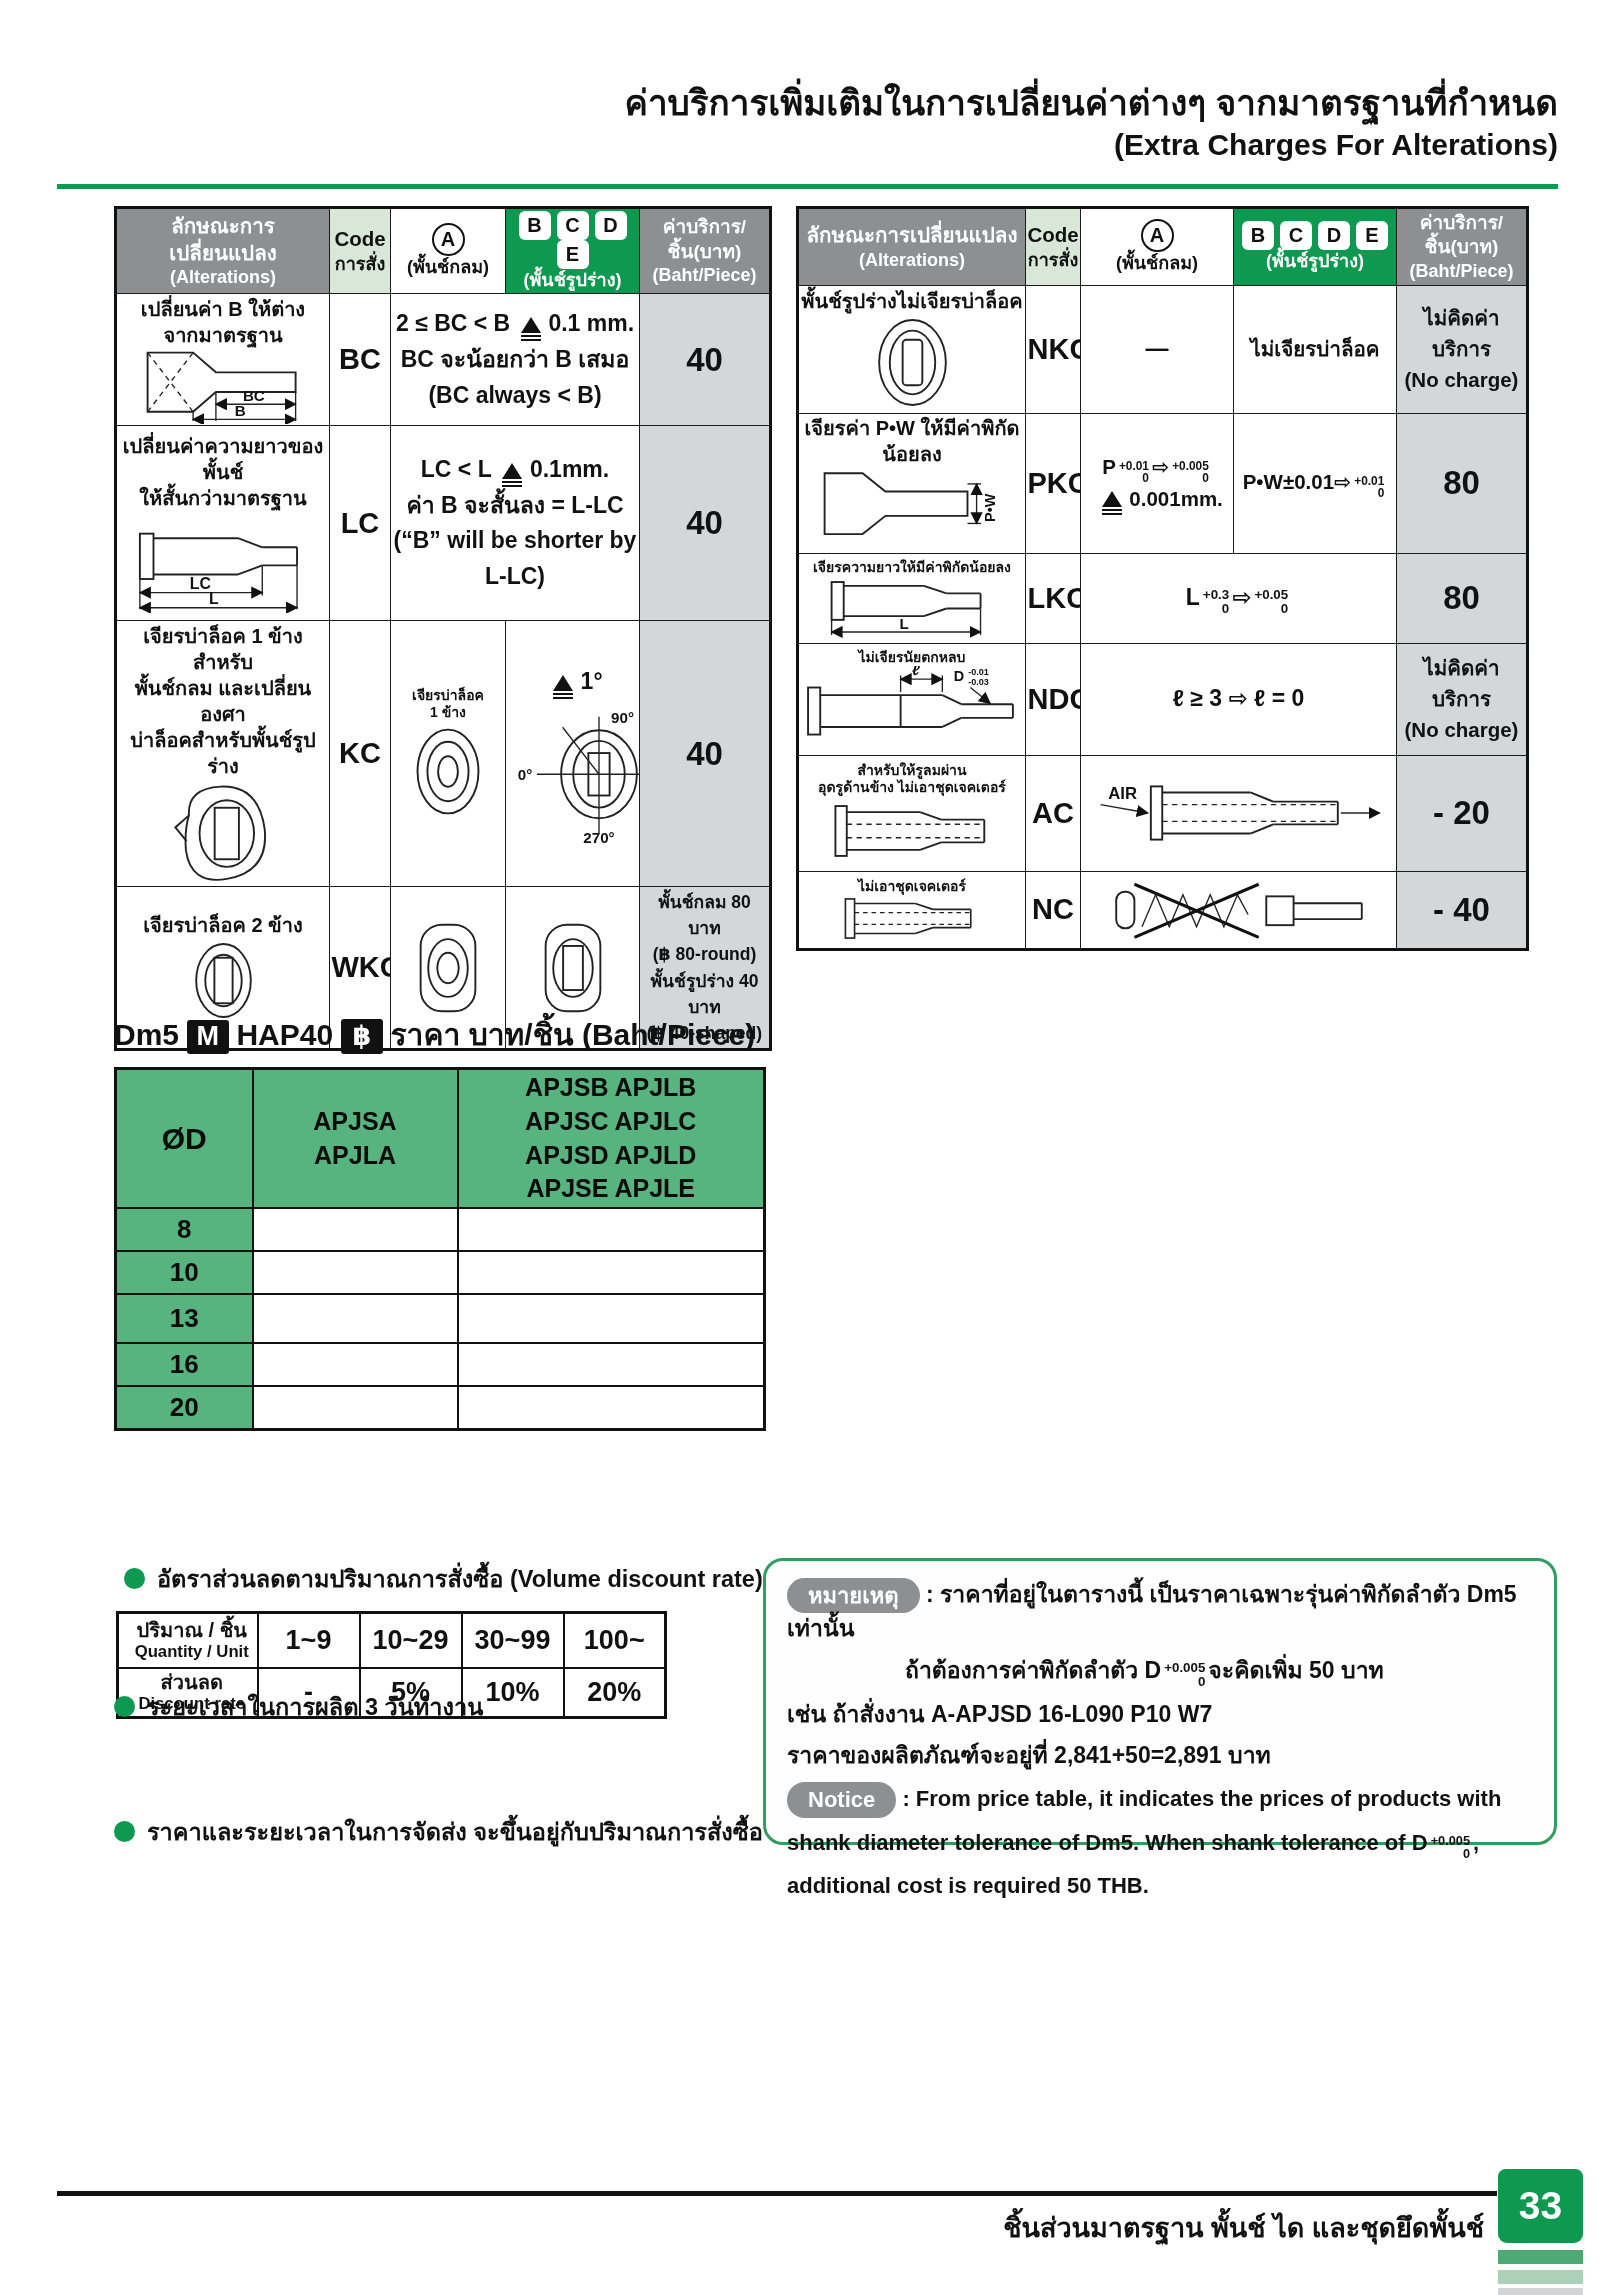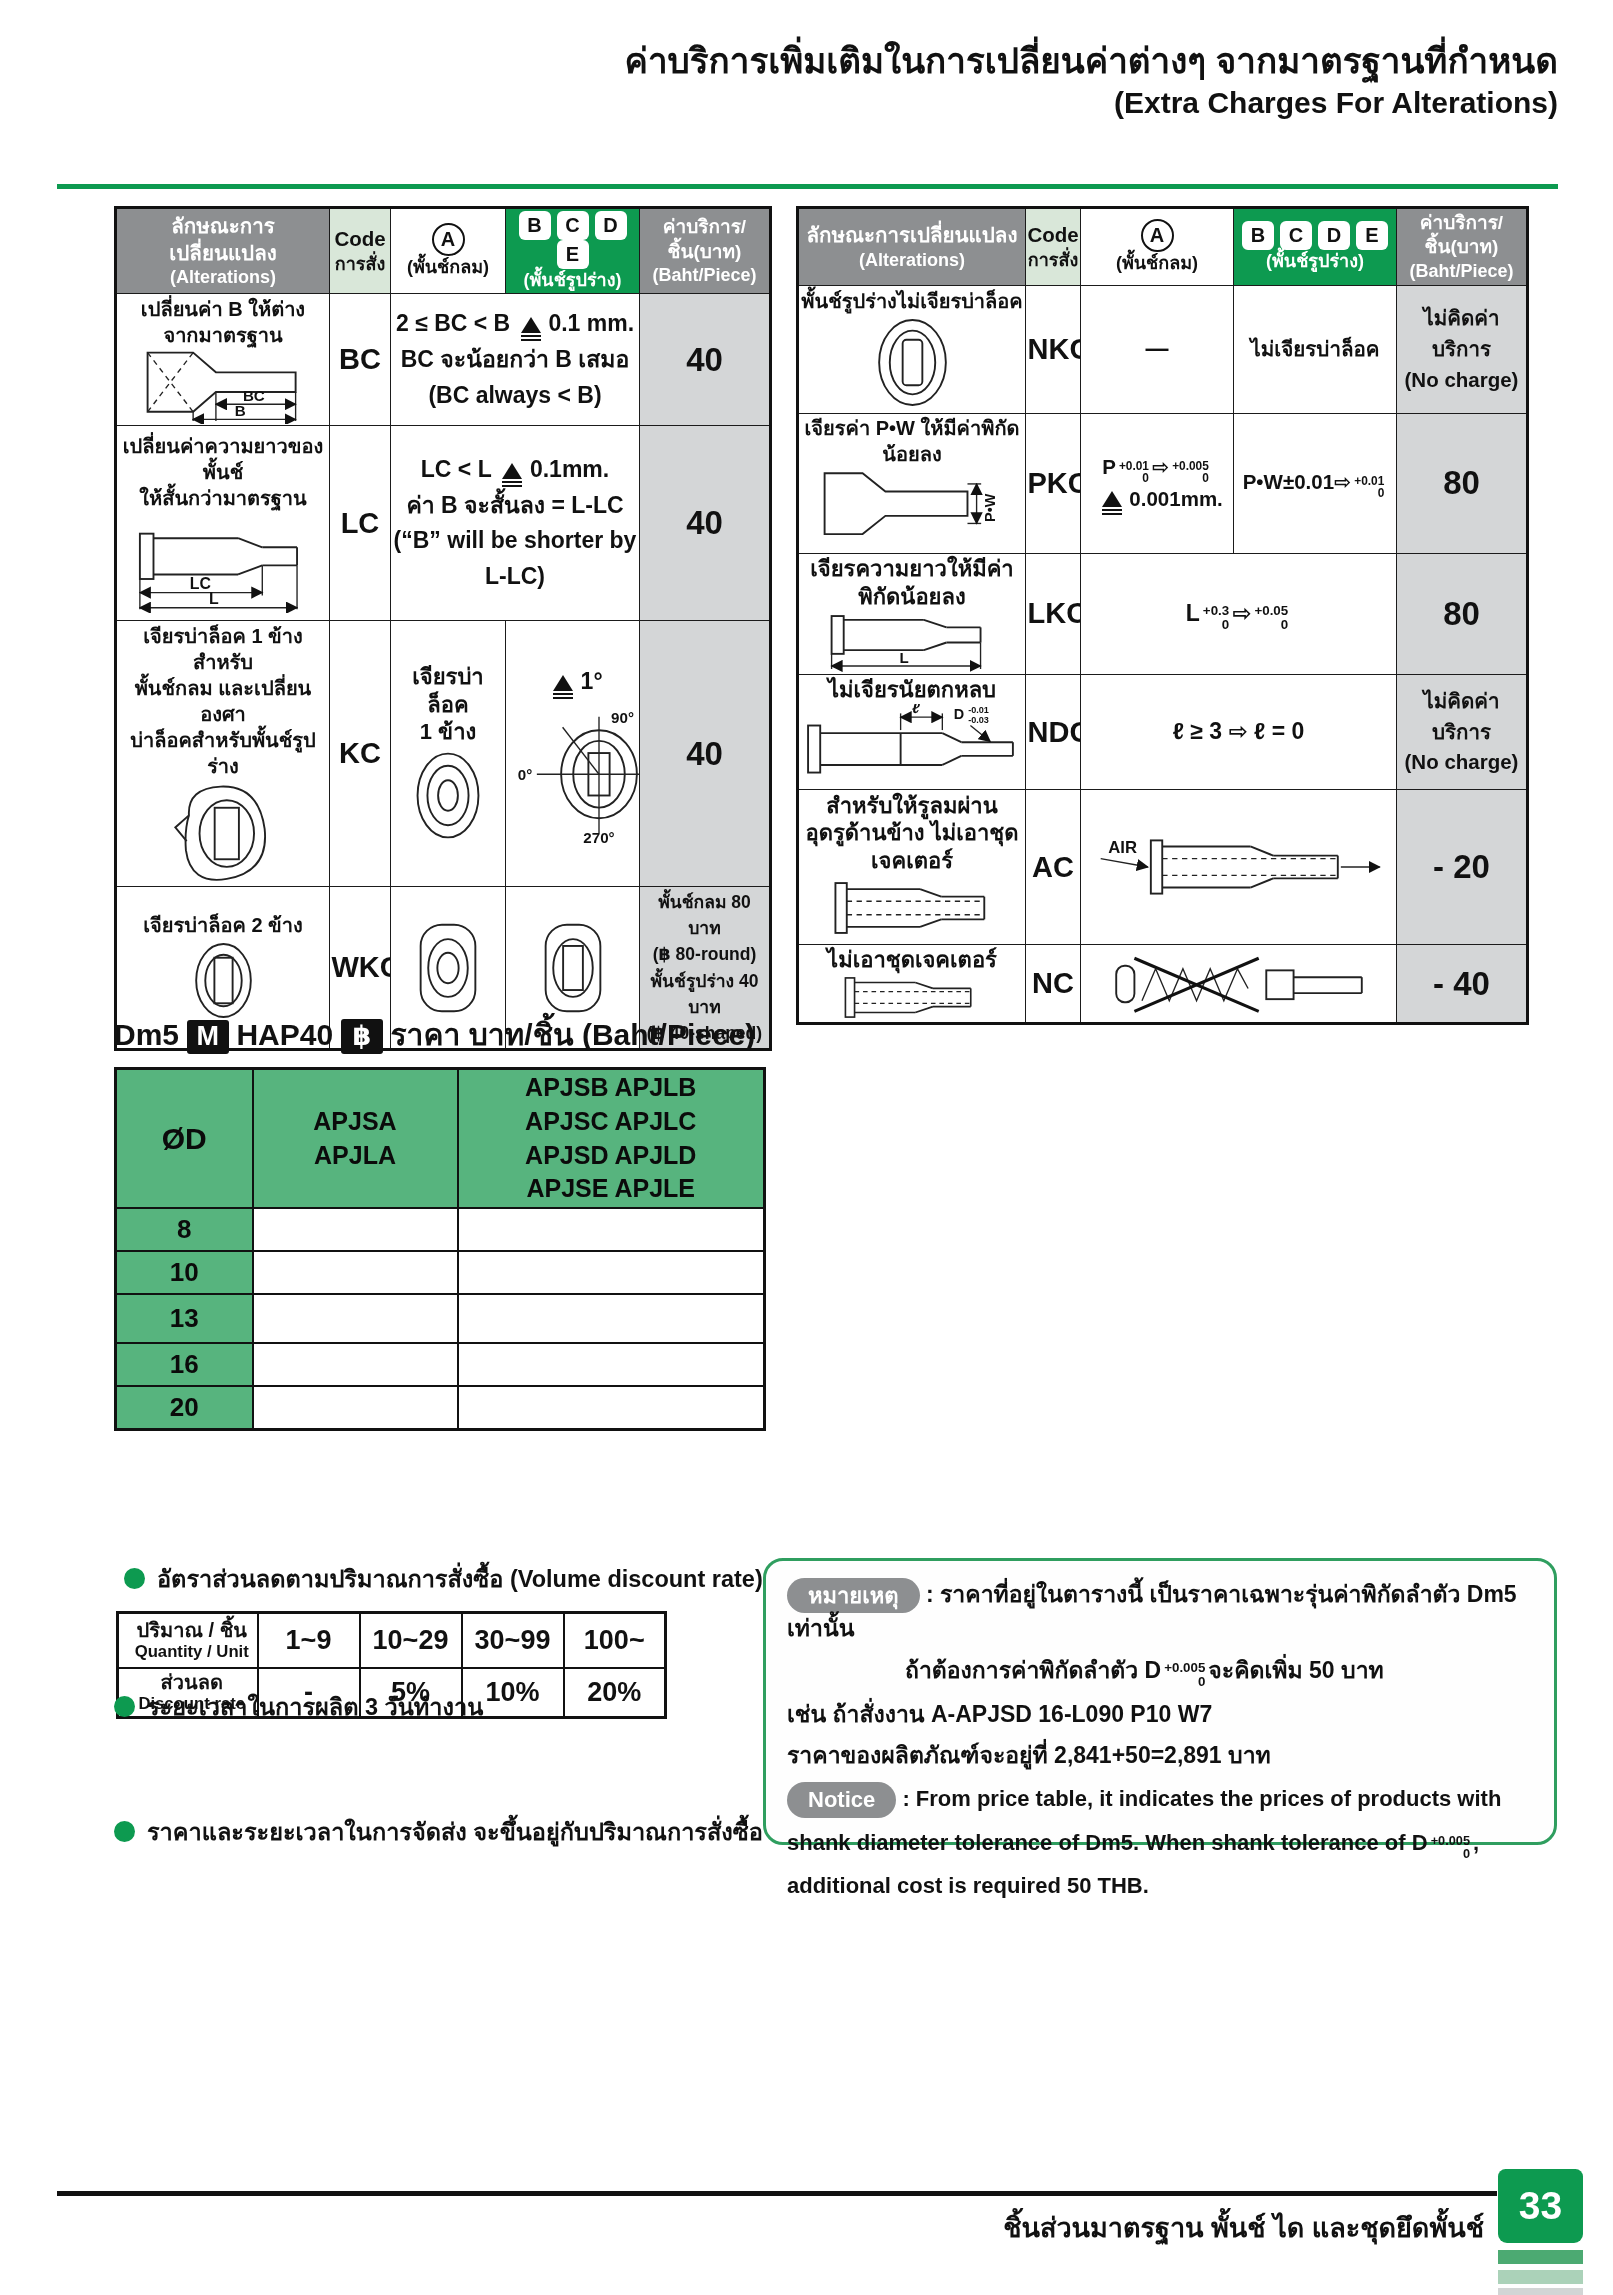--- a/index.html
+++ b/index.html
@@ -4,38 +4,38 @@
 <style>
   html,body{margin:0;padding:0;}
   body{
     width:1614px;height:2295px;position:relative;background:#ffffff;
     font-family:"Liberation Sans","DejaVu Sans",sans-serif;color:#111;
     -webkit-font-smoothing:antialiased;
   }
   .abs{position:absolute;}
   
   .title-wrap{right:56px;top:39px;text-align:right;}
-  .title-th{font-size:35px;font-weight:bold;line-height:1.25;}
+  .title-th{font-size:35px;font-weight:bold;line-height:1.25;margin-top:42px;}
   .title-en{font-size:30px;font-weight:bold;line-height:1.3;}
   .title-rule{left:57px;top:184px;width:1501px;height:5.3px;background:#0d9a50;}
   
   table.alt{border-collapse:collapse;table-layout:fixed;border:3px solid #111;background:#fff;padding-left:48px;}
   table.alt td{border:1.9px solid #1b1b1b;padding:1.5px;text-align:center;vertical-align:middle;overflow:hidden;}
   td.h-alter,td.h-price{background:#8d8f91;color:#fff;}
   td.h-code{background:#d9e7d9;color:#111;}
   td.h-a{background:#fff;color:#111;}
   td.h-bcde{background:#0d9a50;color:#fff;}
   .htxt{font-weight:bold;font-size:20.5px;line-height:1.3;}
   .hsub{font-weight:bold;font-size:18px;line-height:1.3;}
   .circleA{display:inline-block;width:29px;height:29px;border:2.3px solid #111;border-radius:50%;
     font-size:20px;font-weight:bold;line-height:29px;background:#fff;color:#111;}
   .lbox{display:inline-block;min-width:26px;padding:1.5px 3px;margin:0 3px;background:#fff;color:#111;
     border-radius:6px;font-size:20px;font-weight:bold;line-height:26px;}
   .desc{font-size:20px;font-weight:bold;line-height:1.3;}
-  .desc-sm{font-size:22px;font-weight:bold;line-height:1.25;}
+  .desc-sm{font-size:14px;font-weight:bold;line-height:1.25;}
   .code{font-size:29px;font-weight:bold;}
   .content{font-size:23px;font-weight:bold;line-height:1.55;}
   .content-sm{font-size:20.5px;font-weight:bold;line-height:1.5;}
   td.price-cell{background:#d4d6d7;font-size:33px;font-weight:bold;}
   td.price-cell .multi{font-size:17.5px;font-weight:bold;line-height:1.5;}
   td.price-cell .nocharge{font-size:20.5px;font-weight:bold;line-height:1.5;}
   .tol{display:inline-block;vertical-align:-7.6px;line-height:1.02;text-align:right;font-size:0.58em;font-weight:bold;margin:0 3px;}
   .tol span{display:block;}
   .grind{display:inline-block;position:relative;width:0;height:0;margin:0 7.6px 0 10.6px;
     border-left:10px solid transparent;border-right:10px solid transparent;border-bottom:16.7px solid #111;vertical-align:-1.5px;}

